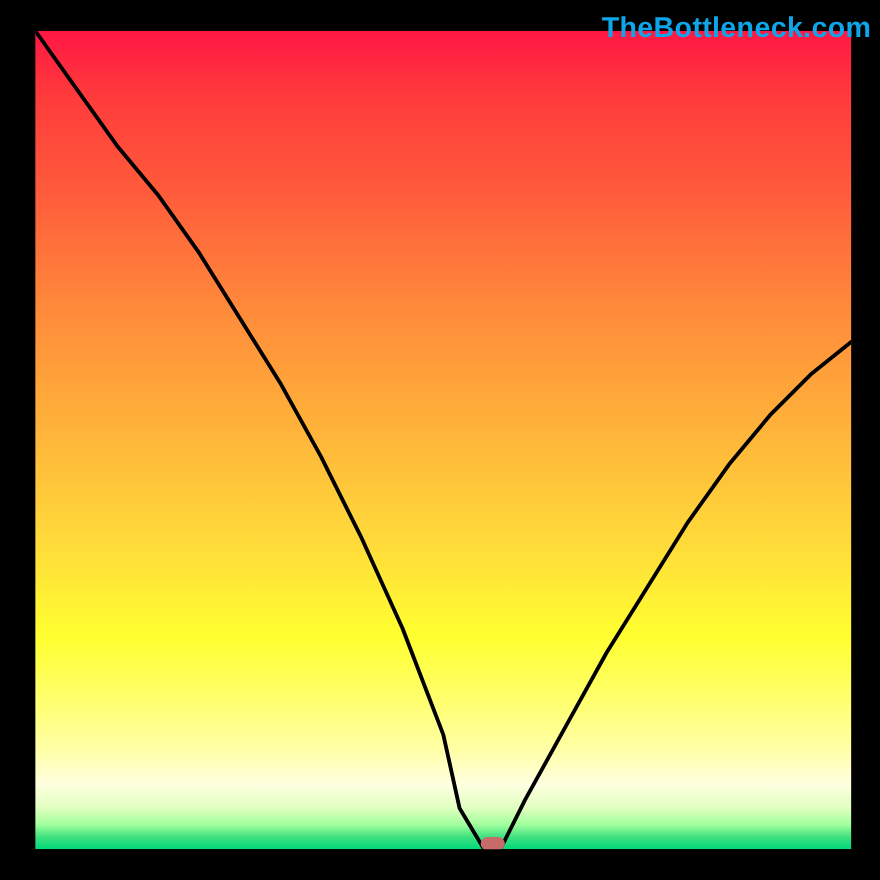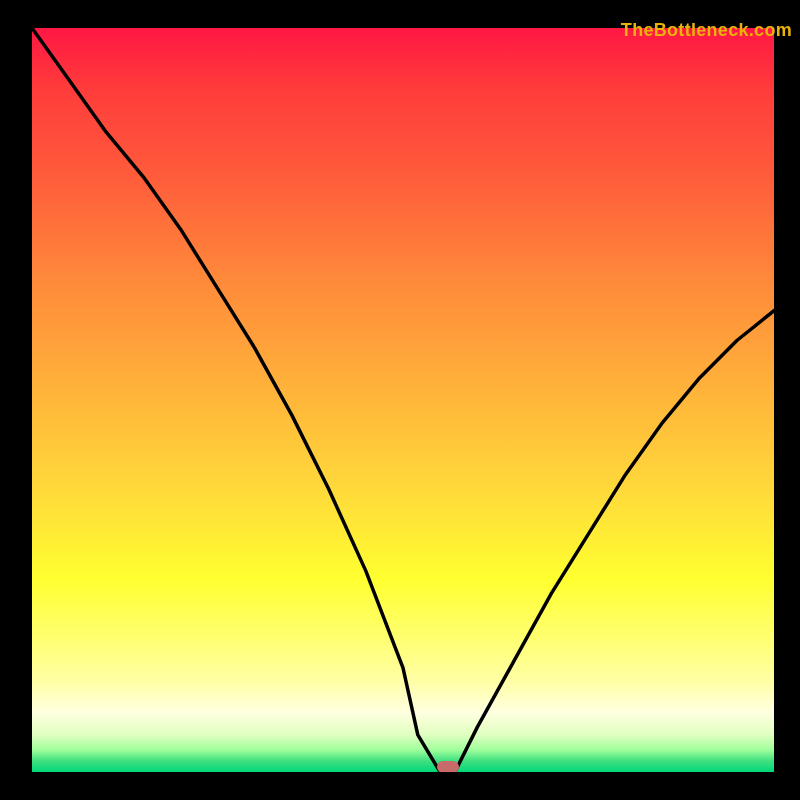--- a/index.html
+++ b/index.html
@@ -12,24 +12,24 @@
     overflow: hidden;
   }
   .frame {
     position: relative;
     width: 800px;
     height: 800px;
     background: #000;
   }
   .watermark {
     position: absolute;
-    top: 20px;
+    top: 10px;
     right: 8px;
-    color: #eab308;
-    font-size: 18px;
+    color: #0ea5e9;
+    font-size: 26px;
     font-weight: 600;
     letter-spacing: 0.3px;
     z-index: 10;
   }
   .plot {
     position: absolute;
     left: 32px;
     top: 28px;
     width: 742px;
     height: 744px;

